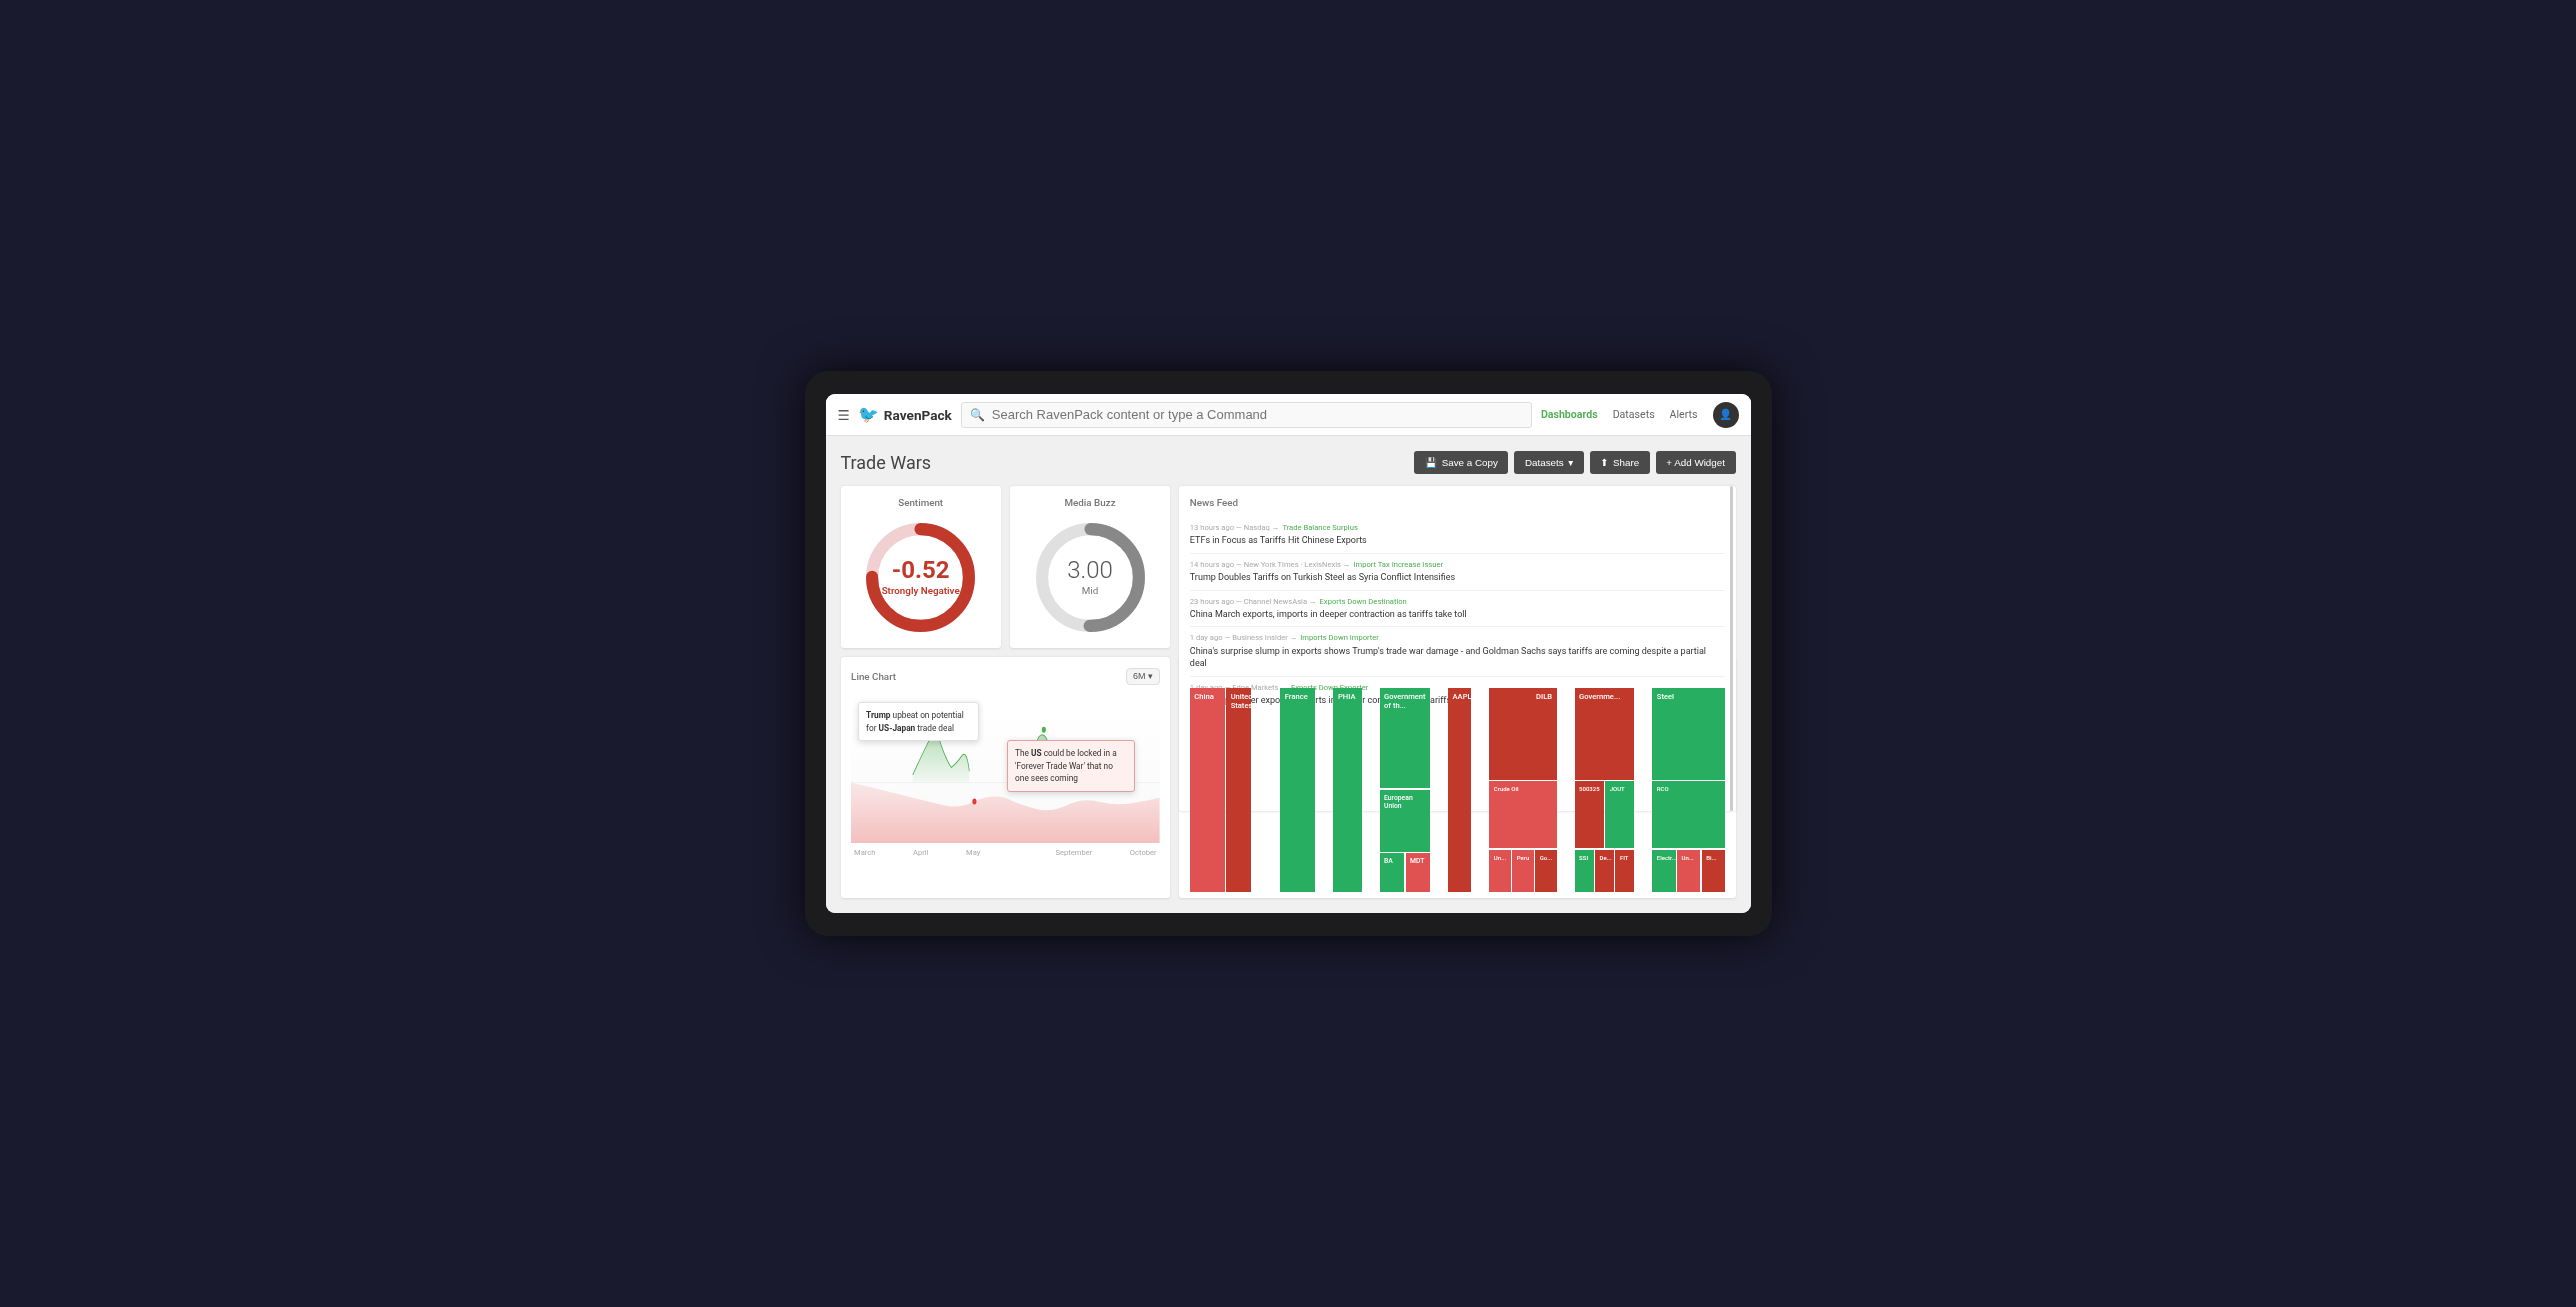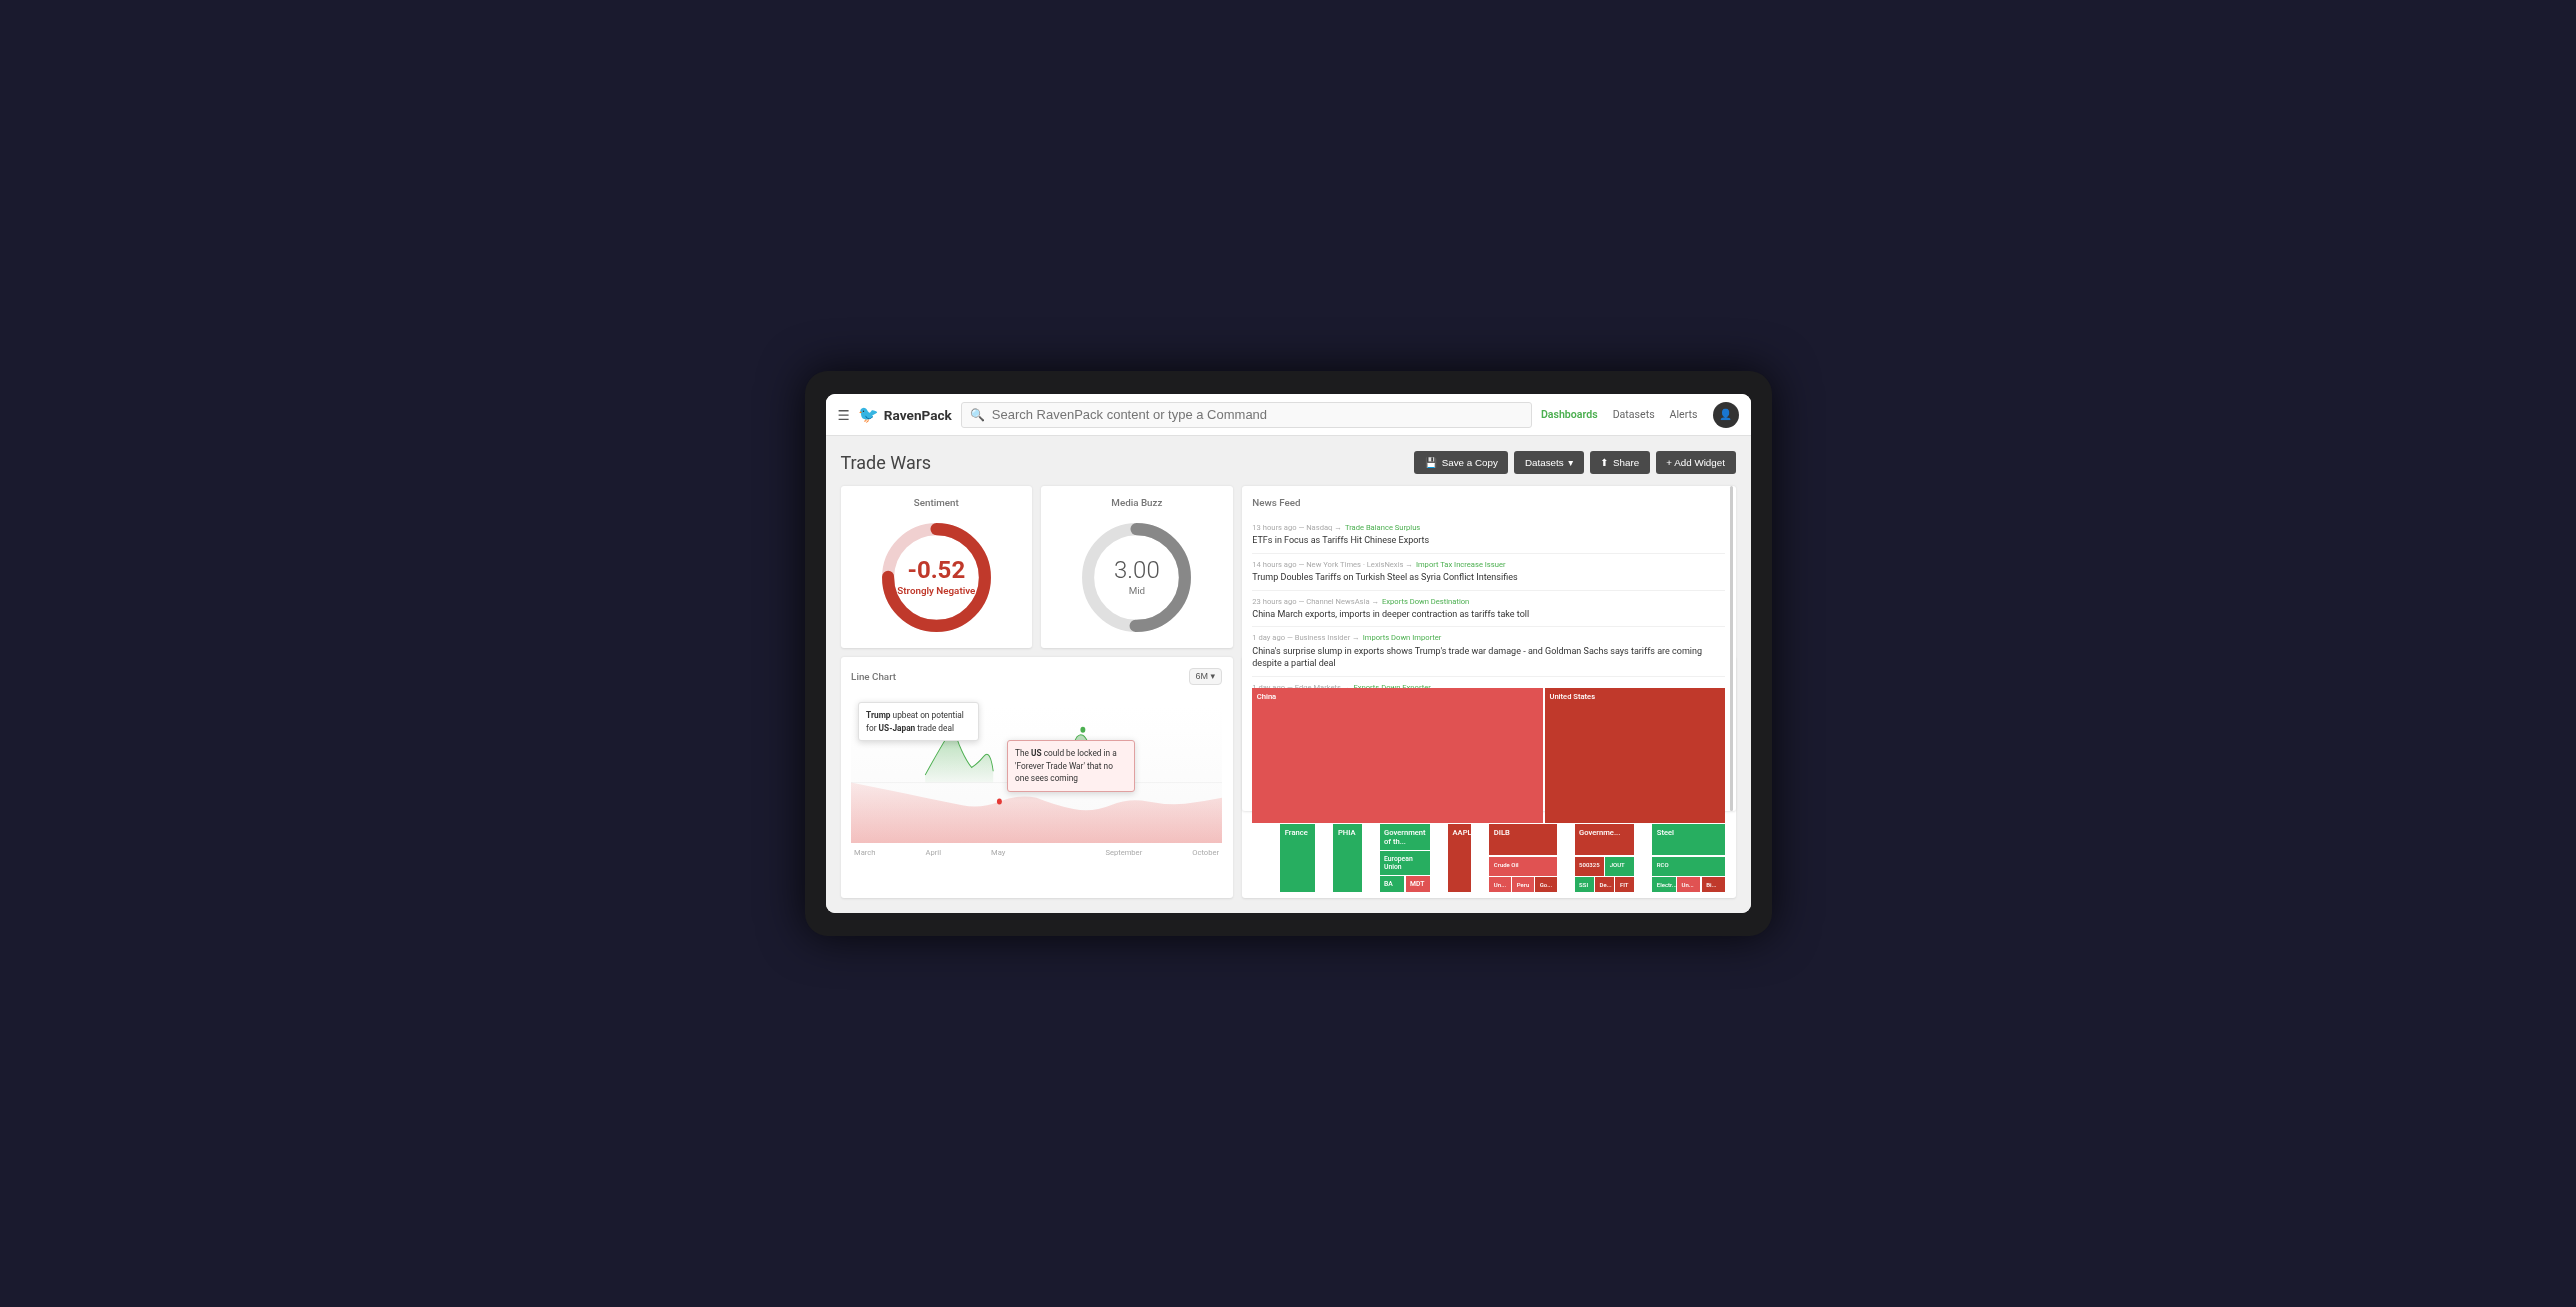--- a/index.html
+++ b/index.html
@@ -408,21 +408,21 @@
             <span>May</span>
             <span></span>
             <span>September</span>
             <span>October</span>
           </div>
         </div>
 
         <div class="widget treemap-widget" style="padding: 10.6px 10.6px 6px;">
           <div class="widget-title">Sentiment Treemap</div>
 
-          <div style="display:flex; flex-direction:column; gap:1.5px; height:204px;">
+          <div style="display:flex; flex-direction:row; gap:1.5px; height:204px;">
 
             <div style="display:flex; gap:1.5px; flex:2.6;">
               <div class="tc cell-red-large" style="flex:1.65; background:#e05252;">
                 <span>China</span>
               </div>
               <div class="tc cell-red-dark" style="flex:1; background:#c0392b;">
                 <span>United States</span>
               </div>
             </div>
 
@@ -448,21 +448,21 @@
                   </div>
                   <div class="tc" style="flex:1; background:#e05252; font-size:6.8px;">
                     <span>MDT</span>
                   </div>
                 </div>
               </div>
               <div class="tc" style="flex:0.6; background:#c0392b;">
                 <span>AAPL</span>
               </div>
               <div style="flex:0.55; display:flex; flex-direction:column; gap:1.5px;">
-                <div class="tc" style="flex:1; background:#c0392b;">
+                <div class="tc" style="flex:1; background:#c0392b;justify-content:flex-end;">
                   <span>DILB</span>
                 </div>
                 <div style="display:flex; gap:1.5px; flex:0.8;">
                   <div class="tc" style="flex:1; background:#e05252; font-size:6px;">
                     <span>Crude Oil</span>
                   </div>
                 </div>
                 <div style="display:flex; gap:1.5px; flex:0.5;">
                   <div class="tc" style="flex:1; background:#e05252; font-size:6px;">
                     <span>Un...</span>

